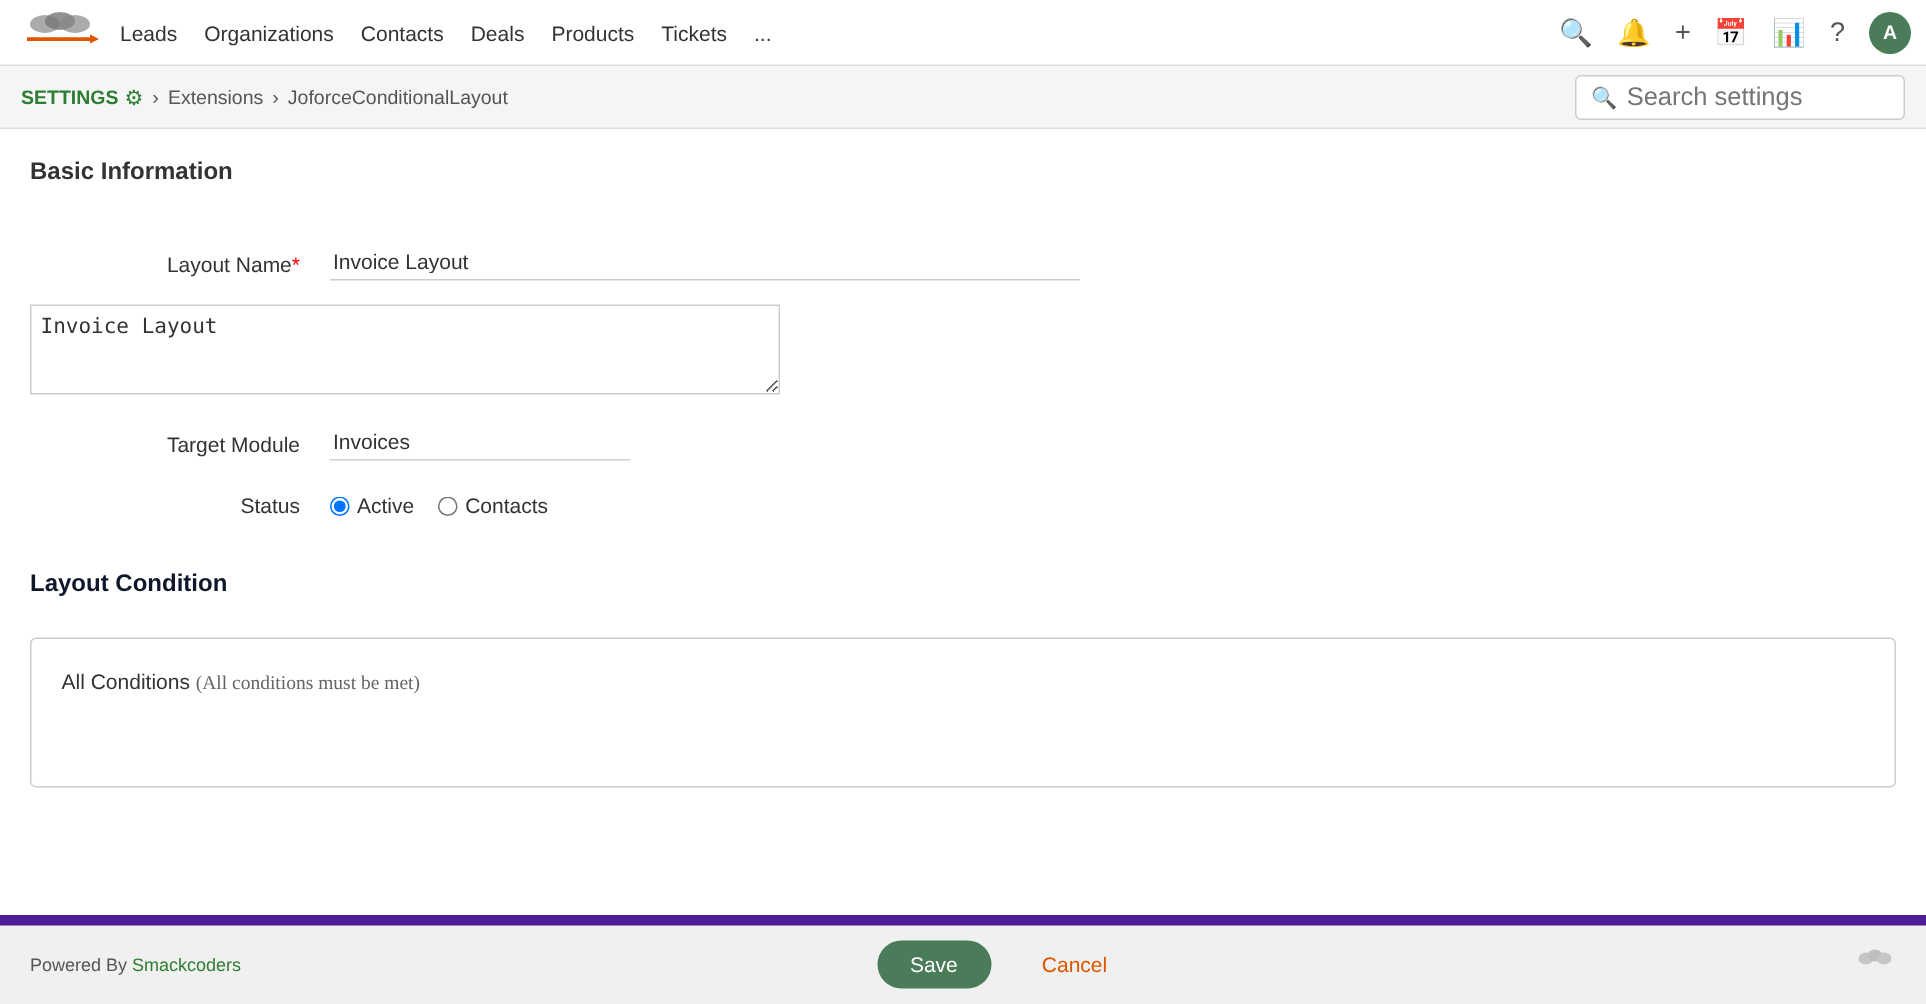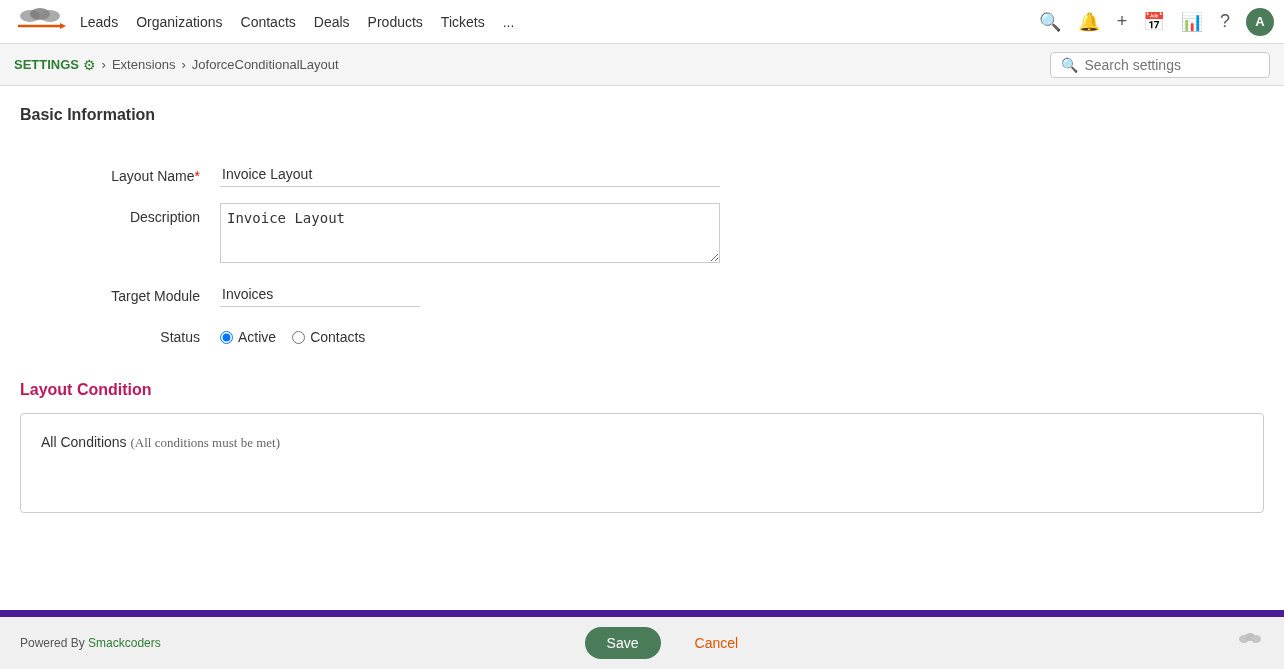--- a/index.html
+++ b/index.html
@@ -94,21 +94,21 @@
       margin-left: auto;
       background: #fff;
       border: 1px solid #ccc;
       border-radius: 4px;
       padding: 4px 10px;
       width: 220px;
     }
     .search-settings input {
       border: none;
       outline: none;
-      font-size: 14px;
+      font-size: 17px;
       color: #0f172a;
       width: 100%;
       background: transparent;
     }
     .search-icon-small {
       color: #888;
       margin-right: 6px;
       font-size: 14px;
     }
 
@@ -194,22 +194,22 @@
       cursor: pointer;
     }
 
     
     .layout-condition-section {
       padding: 20px;
     }
     .layout-condition-title {
       font-size: 16px;
       font-weight: bold;
-      color: #be185d;
-      margin-bottom: 14px;
+      color: #0f172a;
+      margin-bottom: 26px;
     }
     .condition-box {
       border: 1px solid #ccc;
       border-radius: 4px;
       min-height: 100px;
       padding: 20px;
       background: #fff;
     }
     .condition-text {
       font-size: 14px;
@@ -328,21 +328,20 @@
   <div class="form-row">
     <div class="form-label">
       <span>Layout Name</span><span class="required">*</span>
     </div>
     <div class="form-field">
       <input type="text" class="form-input" value="Invoice Layout" style="">
     </div>
   </div>
 
   <div class="form-row">
-    <div class="form-label">Description</div>
     <div class="form-field">
       <textarea class="form-textarea" style="">Invoice Layout</textarea>
     </div>
   </div>
 
   <div class="form-row">
     <div class="form-label">Target Module</div>
     <div class="form-field">
       <select class="form-select">
         <option>Invoices</option>

